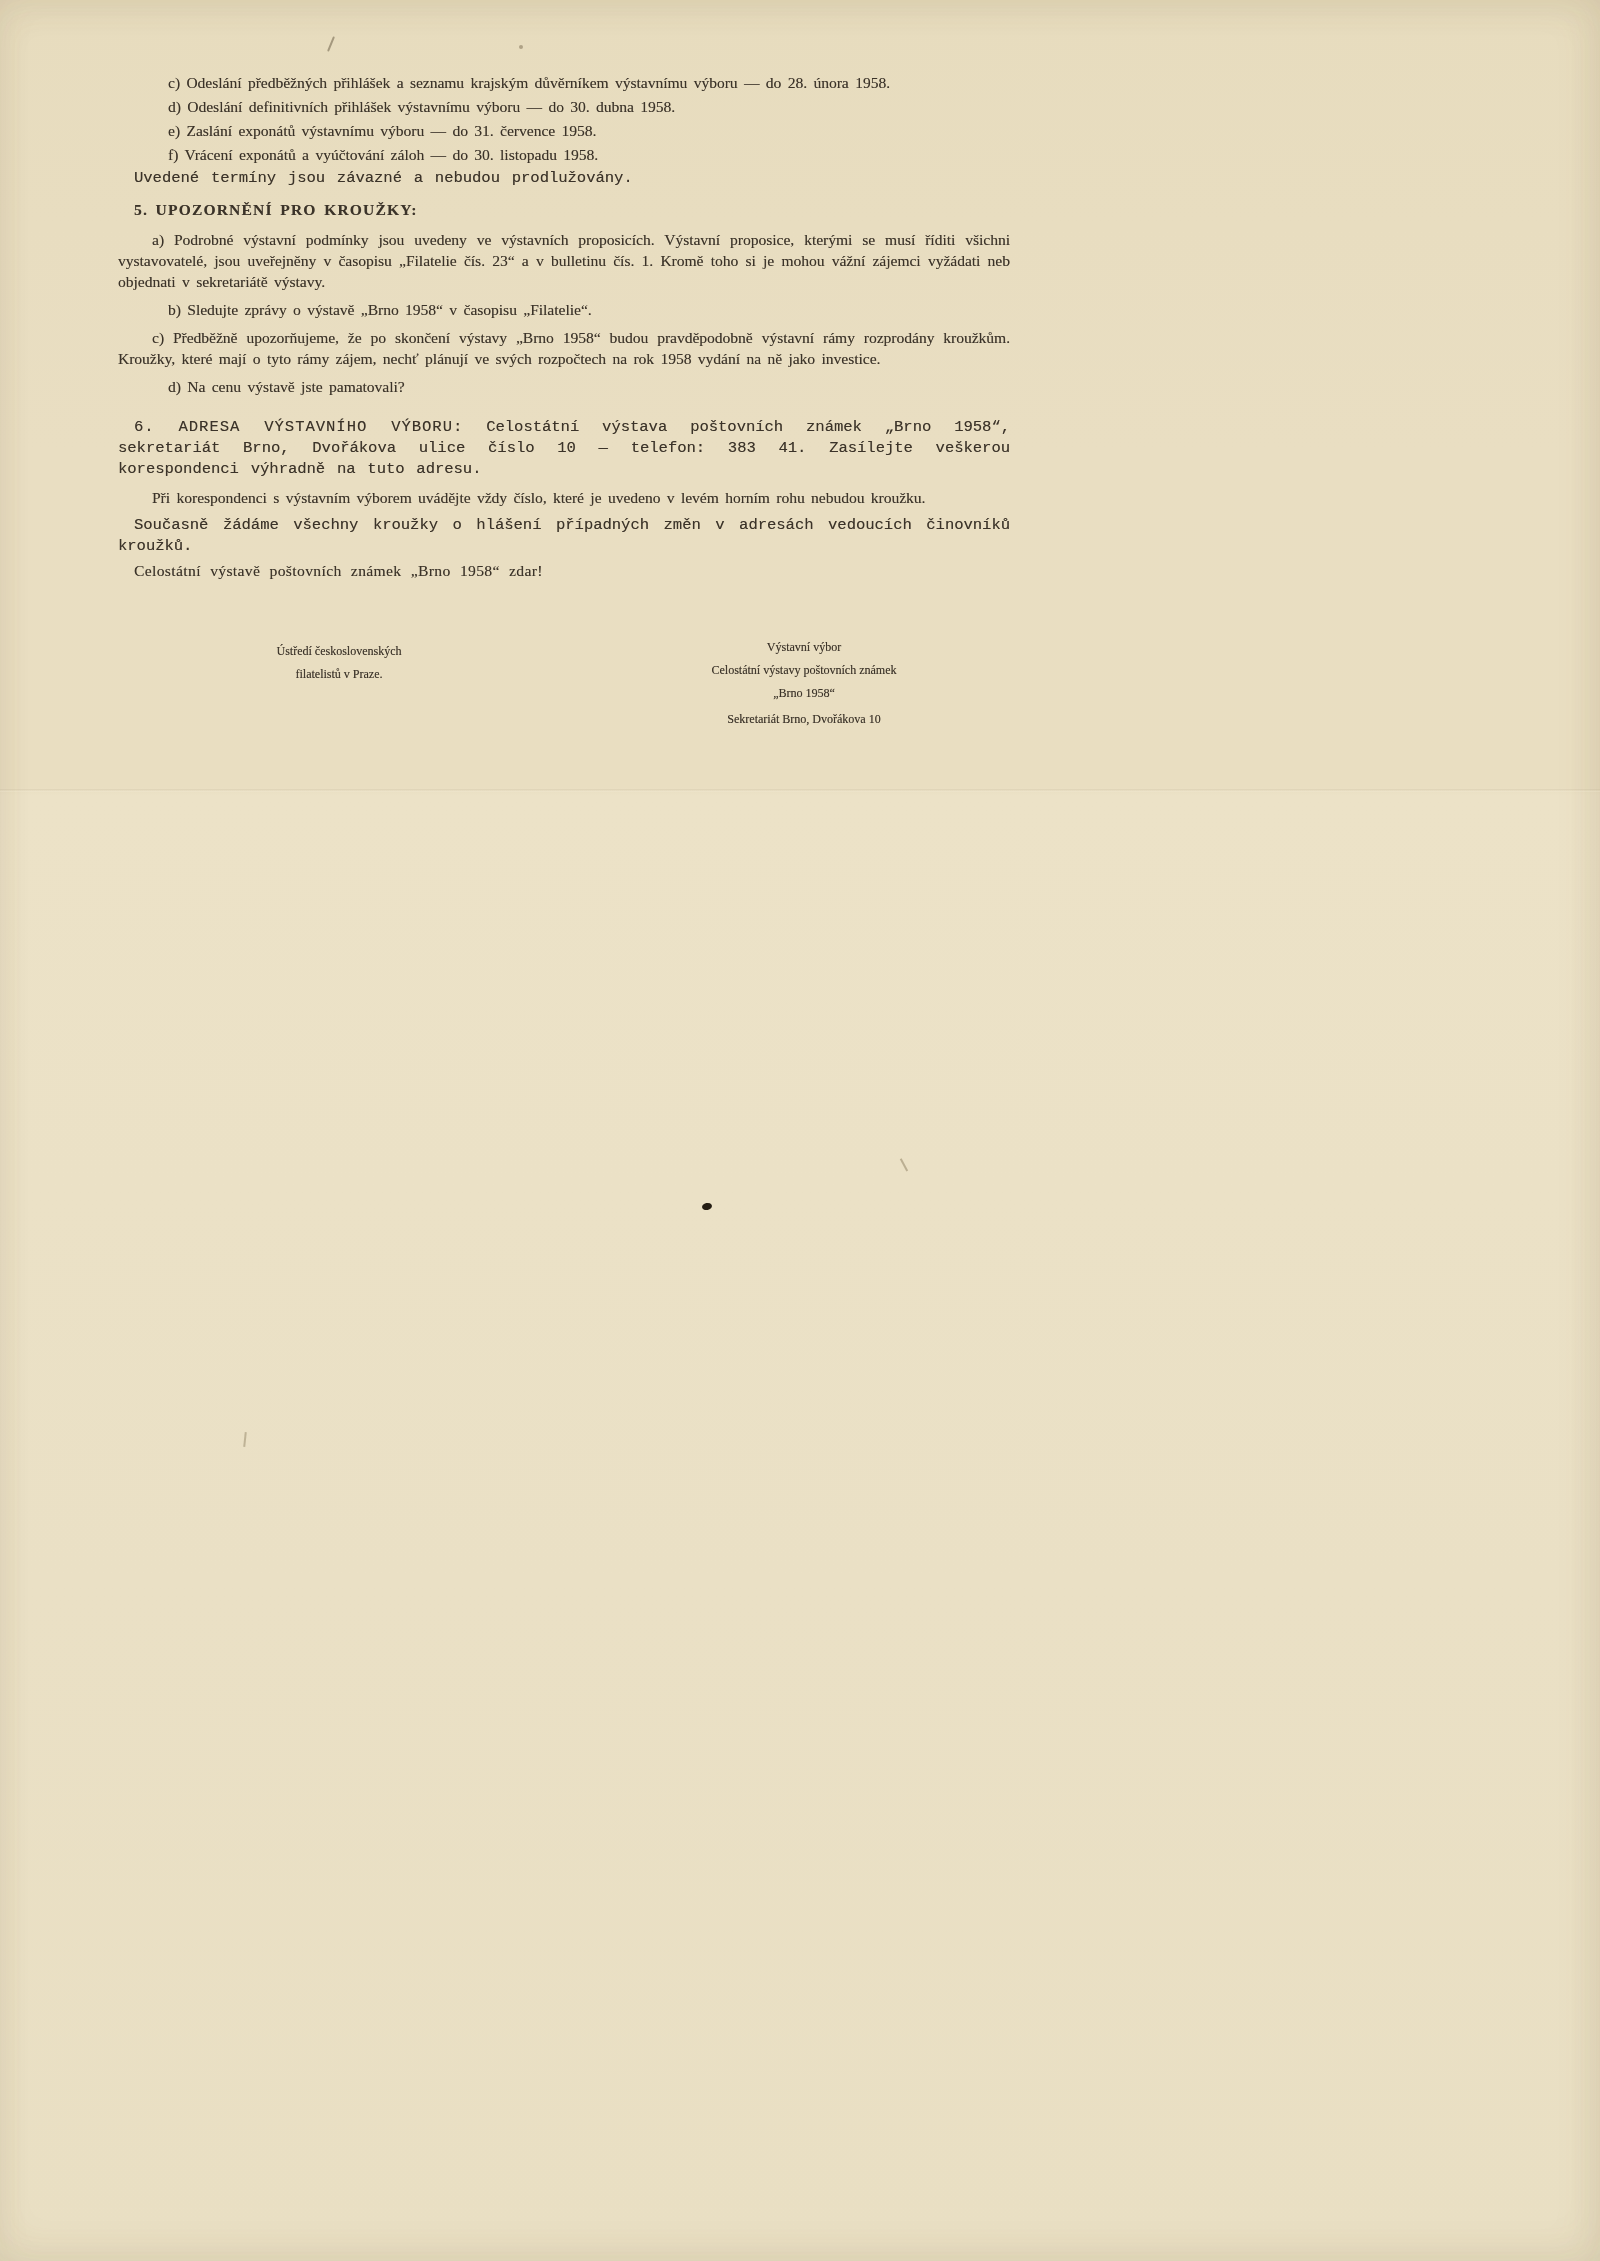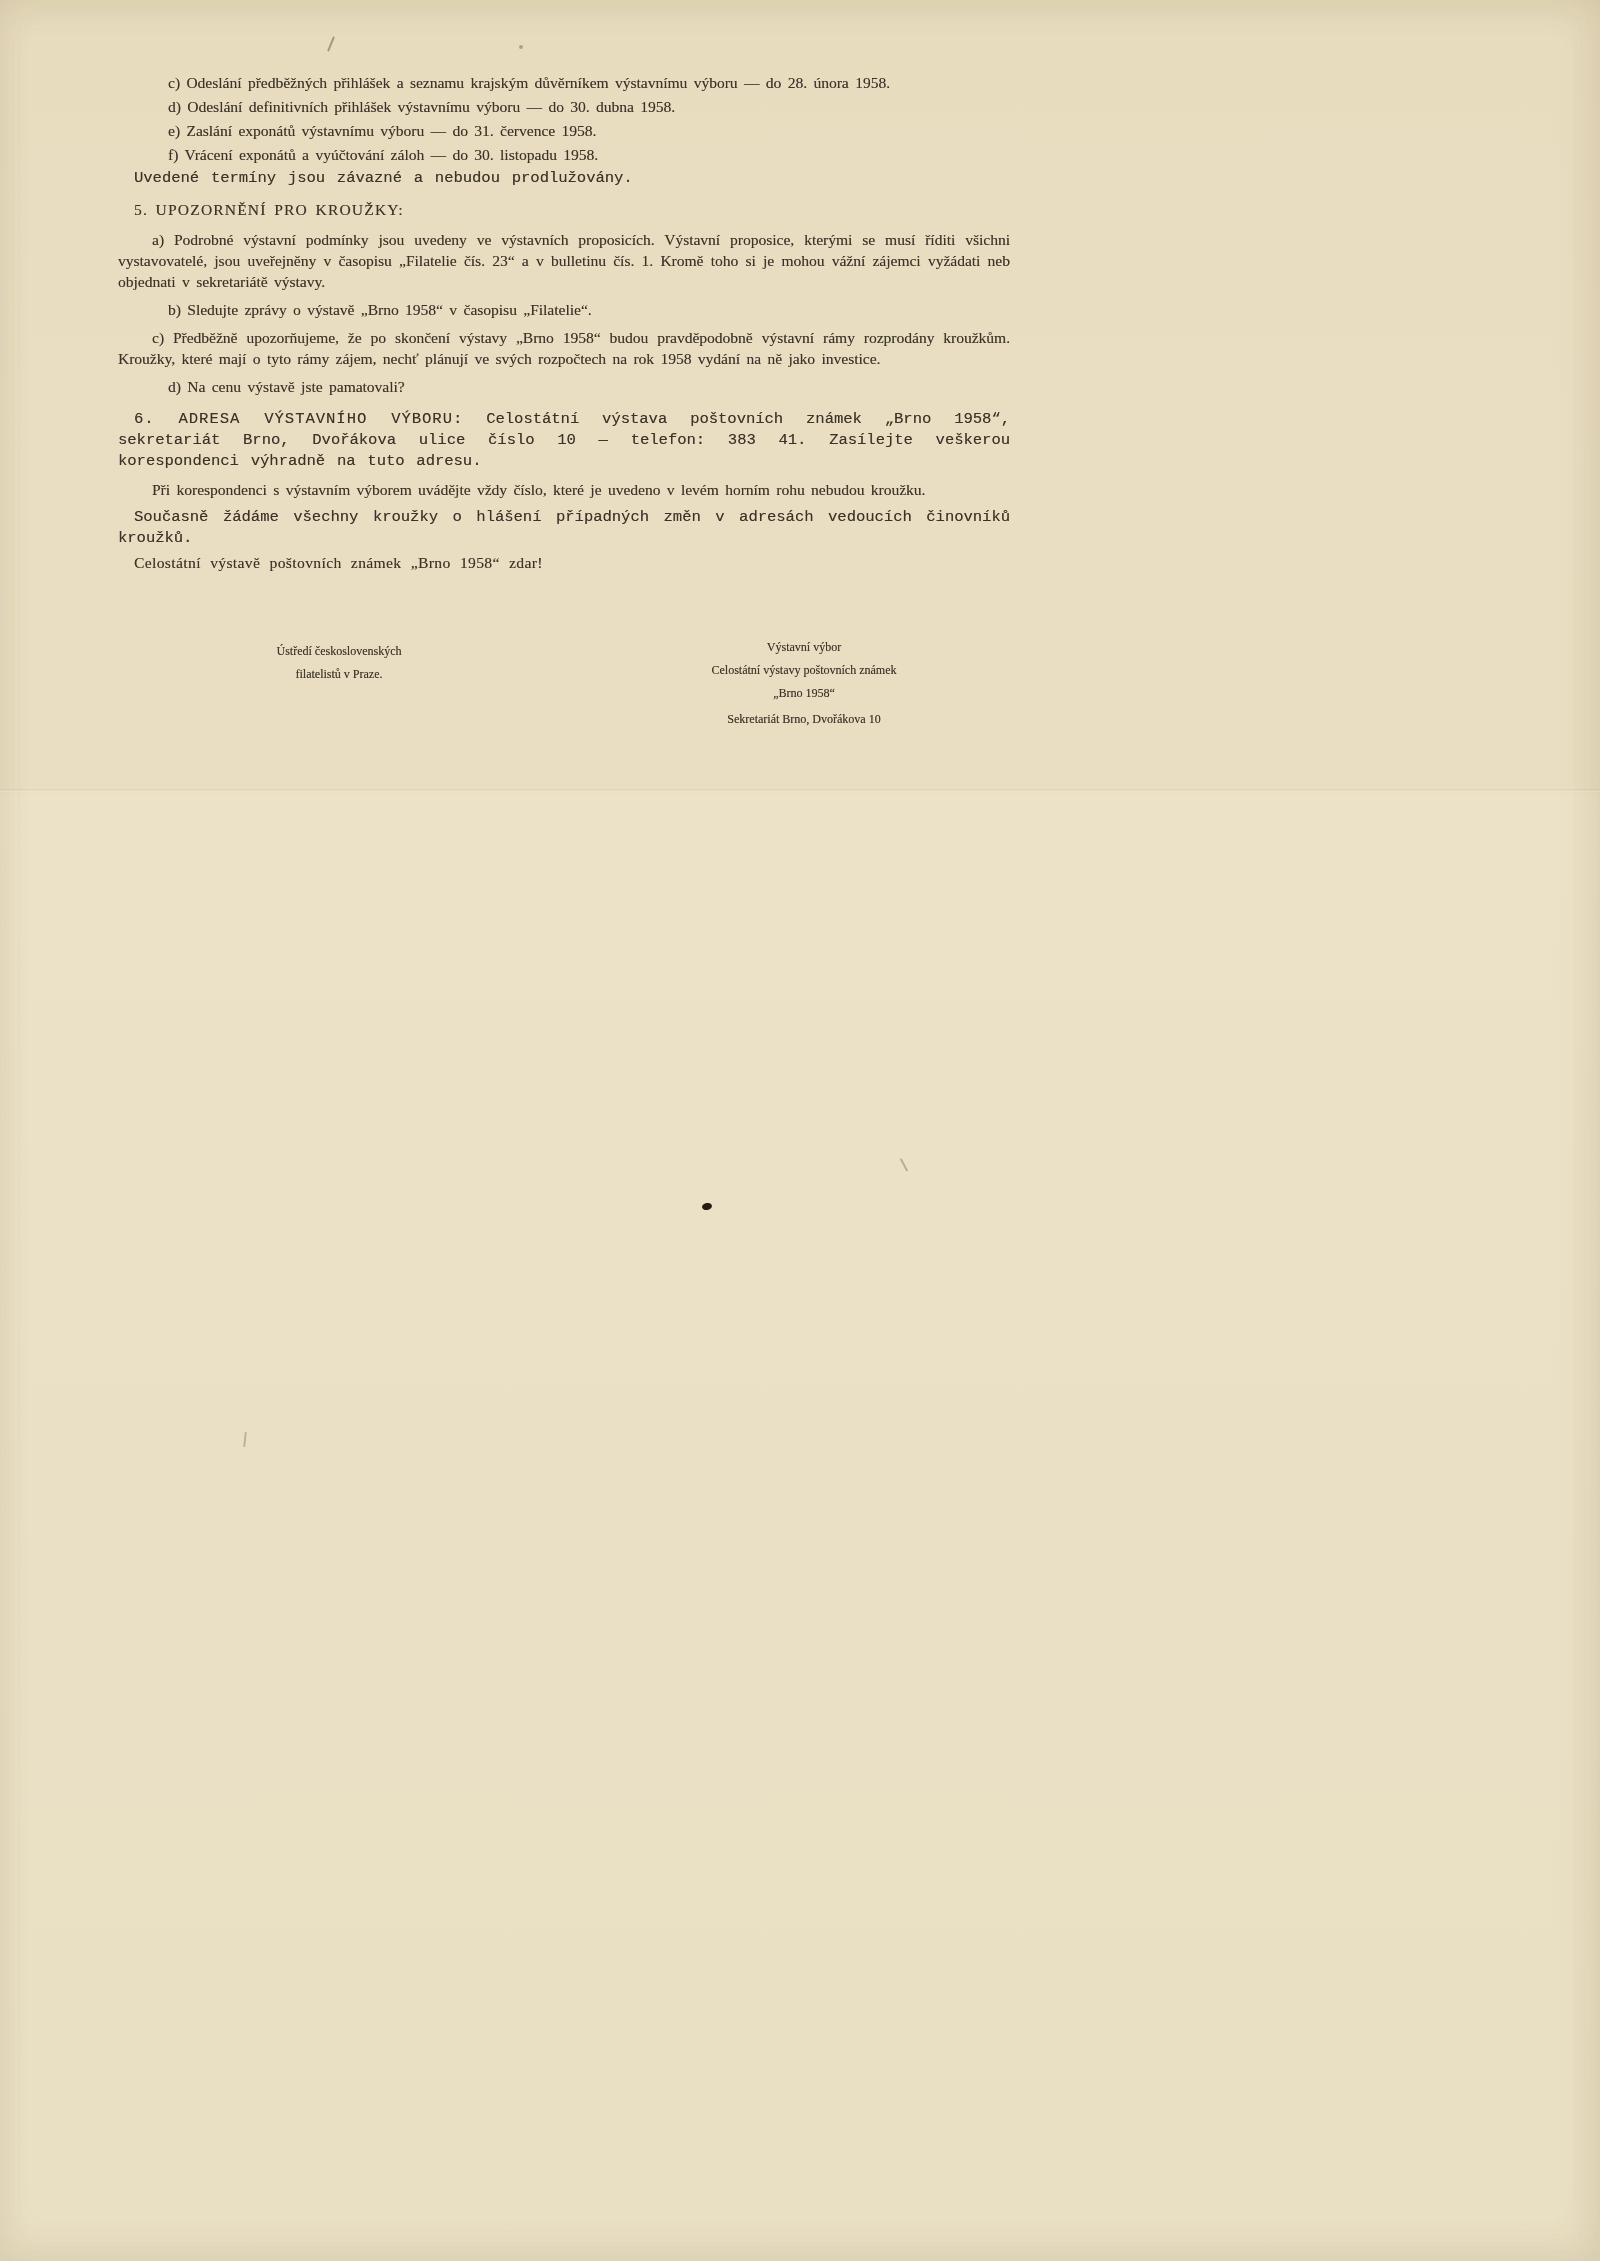--- a/index.html
+++ b/index.html
@@ -32,21 +32,21 @@
   p { margin-bottom: 3px; }
   .ind16 { text-indent: 16px; font-family: Liberation Mono, monospace; }
   .ind34 { text-indent: 34px; }
   .ml34  { margin-left: 50px; }
   .gap   { margin-top: 7px; }
   .sec-heading {
     margin-top: 10px; margin-bottom: 9px;
     margin-left: 16px;
     letter-spacing: 1.2px;
     font-size: 15.5px;
-    font-weight: normal;
+    font-weight: bold;
     text-align: left;
   }
   .sec6-label { letter-spacing: 1px; }
   .slogan {
     margin-left: 16px;
     word-spacing: 5px; letter-spacing: 0.4px;
     text-align: left;
   }
   .sig {
     position: absolute; text-align: center;
@@ -83,21 +83,21 @@
 
     <p class="ind16">Uvedené termíny jsou závazné a nebudou prodlužovány.</p>
 
     <h3 class="sec-heading">5. UPOZORNĚNÍ PRO KROUŽKY:</h3>
 
     <p class="ind34"><span>a)</span> <span>Podrobné výstavní podmínky jsou uvedeny ve výstavních proposicích. Výstavní proposice, kterými se musí říditi všichni vystavovatelé, jsou uveřejněny v časopisu „Filatelie čís. 23“ a v bulletinu čís. 1. Kromě toho si je mohou vážní zájemci vyžádati neb objednati v sekretariátě výstavy.</span></p>
     <p class="ml34 gap"><span>b)</span> <span>Sledujte zprávy o výstavě „Brno 1958“ v časopisu „Filatelie“.</span></p>
     <p class="ind34 gap"><span>c)</span> <span>Předběžně upozorňujeme, že po skončení výstavy „Brno 1958“ budou pravděpodobně výstavní rámy rozprodány kroužkům. Kroužky, které mají o tyto rámy zájem, nechť plánují ve svých rozpočtech na rok 1958 vydání na ně jako investice.</span></p>
     <p class="ml34 gap"><span>d)</span> <span>Na cenu výstavě jste pamatovali?</span></p>
 
-    <p class="ind16 gap" style="margin-top:12px;"><span class="sec6-label">6. ADRESA VÝSTAVNÍHO VÝBORU:</span> <span>Celostátní výstava poštovních známek „Brno 1958“, sekretariát Brno, Dvořákova ulice číslo 10 — telefon: 383 41. Zasílejte veškerou korespondenci výhradně na tuto adresu.</span></p>
+    <p class="ind16 gap" style="margin-top:20px;"><span class="sec6-label">6. ADRESA VÝSTAVNÍHO VÝBORU:</span> <span>Celostátní výstava poštovních známek „Brno 1958“, sekretariát Brno, Dvořákova ulice číslo 10 — telefon: 383 41. Zasílejte veškerou korespondenci výhradně na tuto adresu.</span></p>
 
     <p class="ind34 gap">Při korespondenci s výstavním výborem uvádějte vždy číslo, které je uvedeno v levém horním rohu nebudou kroužku.</p>
     <p class="ind16 gap">Současně žádáme všechny kroužky o hlášení případných změn v adresách vedoucích činovníků kroužků.</p>
 
     <p class="slogan">Celostátní výstavě poštovních známek „Brno 1958“ zdar!</p>
 
   </div>
 
   <div class="sig sig-left">
     <div>Ústředí československých</div>

